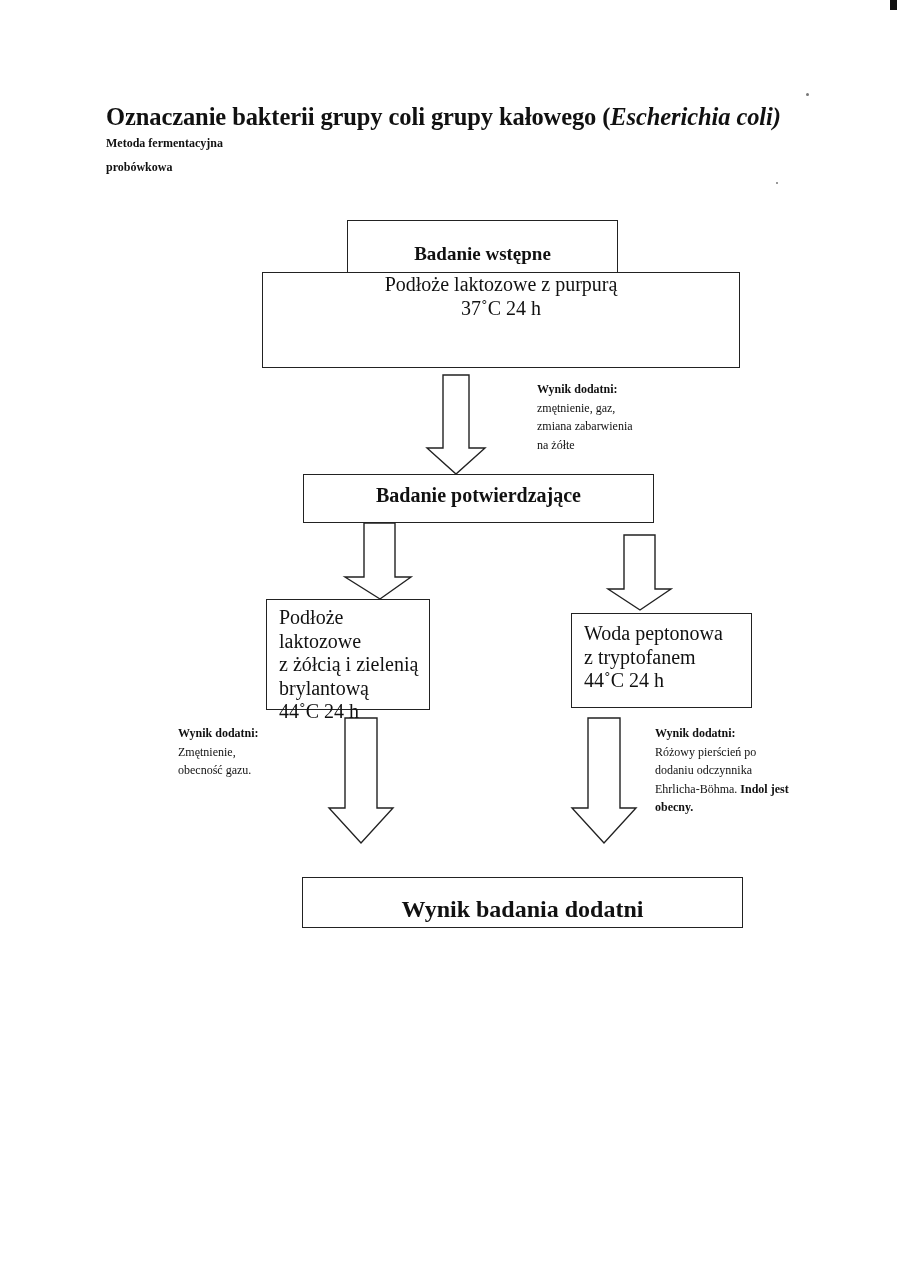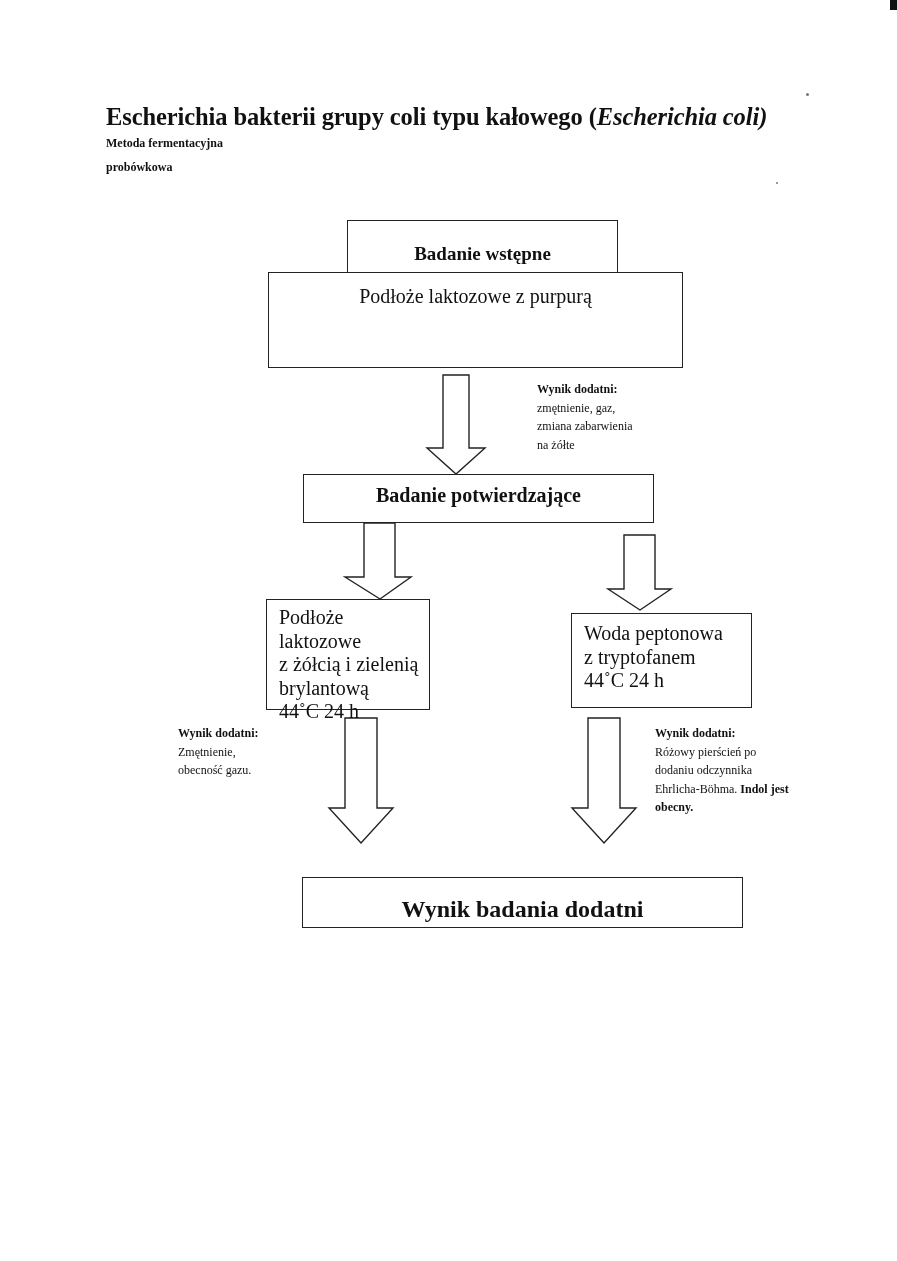--- a/index.html
+++ b/index.html
@@ -9,55 +9,56 @@
     }
     .abs { position: absolute; }
     .corner-mark { left: 890px; top: 0; width: 7px; height: 10px; background: #111; }
     .title { left: 106px; top: 103px; font-size: 24.5px; font-weight: bold; white-space: nowrap; letter-spacing: -0.1px; }
     .title i { font-style: italic; }
     .subtitle { left: 106px; font-size: 12px; font-weight: bold; white-space: nowrap; }
     .sub1 { top: 136px; }
     .sub2 { top: 160px; }
     .box { border: 1.5px solid #222; background: #fff; box-sizing: border-box; }
     .box-pre-head { left: 347px; top: 220px; width: 271px; height: 53px; text-align: center; font-weight: bold; font-size: 19px; padding-top: 22px; }
-    .box-pre-body { left: 268px; top: 272px; width: 415px; height: 96px; text-align: center; font-size: 20px; line-height: 23.5px; padding-top: 12px; }
+    .box-pre-body { left: 262px; top: 272px; width: 478px; height: 96px; text-align: center; font-size: 20px; line-height: 23.5px; padding-top: 0; }
     .box-confirm { left: 303px; top: 474px; width: 351px; height: 49px; text-align: center; font-weight: bold; font-size: 20px; padding-top: 9px; }
     .box-left { left: 266px; top: 599px; width: 164px; height: 111px; font-size: 20px; line-height: 23.5px; padding: 6px 0 0 12px; }
     .box-right { left: 571px; top: 613px; width: 181px; height: 95px; font-size: 20px; line-height: 23.5px; padding: 8px 0 0 12px; }
     .box-final { left: 302px; top: 877px; width: 441px; height: 51px; text-align: center; font-weight: bold; font-size: 24px; padding-top: 18px; }
     .note { font-size: 12px; line-height: 18.5px; }
     .note b { font-weight: bold; }
     .note1 { left: 537px; top: 380px; }
     .note2 { left: 178px; top: 724px; }
     .note3 { left: 655px; top: 724px; }
     svg.arrows { position: absolute; left: 0; top: 0; }
     .speck { position: absolute; background: #777; border-radius: 50%; }
   </style>
 </head>
 <body>
 
 <div class="abs corner-mark"></div>
 
-<div class="abs title"><span>Escherichia bakterii grupy coli typu kałowego (</span><i>Escherichia coli)</i></div>
+<div class="abs title"><span>Oznaczanie bakterii grupy coli grupy kałowego (</span><i>Escherichia coli)</i></div>
 <div class="abs subtitle sub1">Metoda fermentacyjna</div>
 <div class="abs subtitle sub2">probówkowa</div>
 
 <svg class="arrows" width="897" height="1261">
   <g fill="#fff" stroke="#222" stroke-width="1.4">
     <polygon points="443,375 469,375 469,448 485,448 456,474 427,448 443,448"></polygon>
     <polygon points="364,523 395,523 395,577 411,577 380,599 345,577 364,577"></polygon>
     <polygon points="624,535 655,535 655,589 671,589 640,610 608,589 624,589"></polygon>
     <polygon points="345,718 377,718 377,808 393,808 361,843 329,808 345,808"></polygon>
     <polygon points="588,718 620,718 620,808 636,808 604,843 572,808 588,808"></polygon>
   </g>
 </svg>
 
 <div class="abs box box-pre-head">Badanie wstępne</div>
 <div class="abs box box-pre-body">
   <div>Podłoże laktozowe z purpurą</div>
+  <div>37˚C  24 h</div>
 </div>
 
 <div class="abs note note1">
   <div><b>Wynik dodatni:</b></div>
   <div>zmętnienie, gaz,</div>
   <div>zmiana zabarwienia</div>
   <div>na żółte</div>
 </div>
 
 <div class="abs box box-confirm">Badanie potwierdzające</div>

